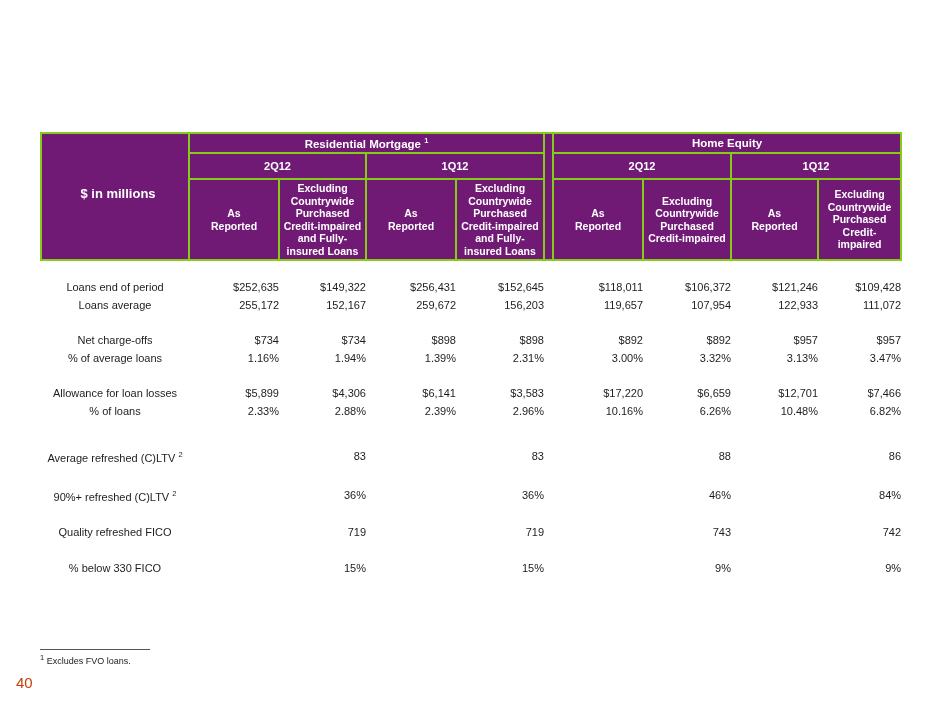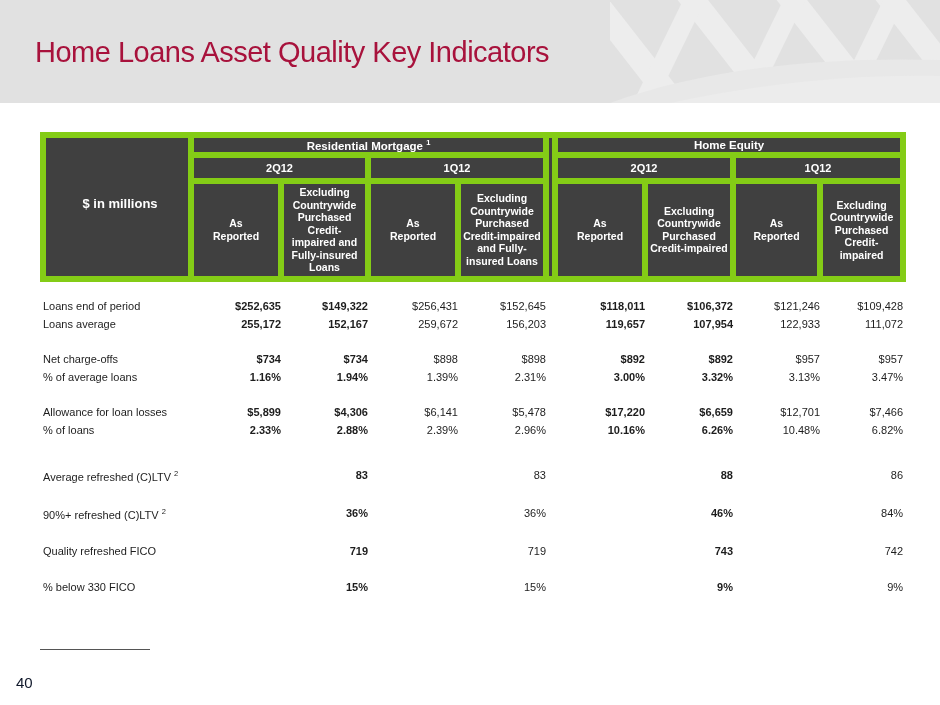--- a/index.html
+++ b/index.html
@@ -39,23 +39,23 @@
 
   
   table.aq {
     position: absolute;
     left: 40px; top: 132px;
     width: 860px;
     border-collapse: collapse;
     table-layout: fixed;
   }
   table.aq thead th {
-    background: #404040;
+    background: #701a75;
     color: #ffffff;
-    border: 6px solid #84cc16;
+    border: 2px solid #84cc16;
     vertical-align: middle;
     text-align: center;
     font-weight: bold;
   }
   th.stub {
     vertical-align: bottom;
     text-align: left;
     font-weight: normal;
     font-size: 13px;
     padding: 0 0 6px 6px;
@@ -78,68 +78,52 @@
   }
 
   table.aq tbody td {
     font-size: 11px;
     color: #1d1d1d;
     height: 18px;
     line-height: 18px;
     padding: 0;
     white-space: nowrap;
   }
-  td.lbl { text-align: left; padding-left: 1px; }
+  td.lbl { text-align: center; padding-left: 1px; }
   td.lbl sup, .fn sup { font-size: 7.5px; }
   td.v { text-align: right; padding-right: 9px; }
-  td.b { font-weight: bold; }
+  td.b { font-weight: normal; }
   tr.spacer td { line-height: 0; font-size: 0; }
 
   
   .footnotes {
     position: absolute;
     left: 40px; top: 649px;
     width: 830px;
     font-size: 9px;
     line-height: 11.5px;
     color: #222222;
   }
   .fn-rule {
     width: 110px;
     border-top: 1px solid #555555;
     margin-bottom: 2px;
   }
   .page-num {
     position: absolute;
     left: 16px; top: 674px;
     font-size: 15px;
-    color: #0f172a;
+    color: #c2410c;
   }
 </style>
 </head>
 <body>
 
 <div class="slide">
 
-  <div class="title-band">
-    <svg class="flag-motif" viewBox="0 0 330 103" preserveAspectRatio="none" aria-hidden="true">
-      <g fill="#ededed">
-        <rect x="40" y="-110" width="24" height="330" transform="rotate(-38 160 50)"></rect>
-        <rect x="118" y="-110" width="24" height="330" transform="rotate(-38 160 50)"></rect>
-        <rect x="196" y="-110" width="24" height="330" transform="rotate(-38 160 50)"></rect>
-        <rect x="274" y="-110" width="24" height="330" transform="rotate(-38 160 50)"></rect>
-        <rect x="60" y="-110" width="20" height="330" transform="rotate(26 160 50)"></rect>
-        <rect x="150" y="-110" width="20" height="330" transform="rotate(26 160 50)"></rect>
-        <rect x="240" y="-110" width="20" height="330" transform="rotate(26 160 50)"></rect>
-      </g>
-      <path d="M0 103 C 80 74, 190 56, 330 60 L330 103 Z" fill="#e8e8e8"></path>
-      <path d="M60 103 C 150 84, 240 74, 330 76 L330 103 Z" fill="#ececec"></path>
-    </svg>
-    <h1 class="slide-title">Home Loans Asset Quality Key Indicators</h1>
-  </div>
 
   <table class="aq">
     <colgroup>
       <col style="width:148px">
         <col style="width:90px">
         <col style="width:87px">
       <col style="width:90px">
         <col style="width:88px">
         <col style="width:9px">
       <col style="width:90px">
@@ -232,21 +216,21 @@
           <td class="v">3.47%</td>
         </tr>
         <tr class="spacer">
           <td colspan="10" style="height: 17px;"></td>
         </tr>
         <tr>
           <td class="lbl"><span>Allowance for loan losses</span></td>
           <td class="v b">$5,899</td>
           <td class="v b">$4,306</td>
           <td class="v">$6,141</td>
-          <td class="v">$5,478</td>
+          <td class="v">$3,583</td>
           <td class="gap"></td>
           <td class="v b">$17,220</td>
           <td class="v b">$6,659</td>
           <td class="v">$12,701</td>
           <td class="v">$7,466</td>
         </tr>
         <tr>
           <td class="lbl"><span>% of loans</span></td>
           <td class="v b">2.33%</td>
           <td class="v b">2.88%</td>
@@ -316,17 +300,18 @@
           <td class="v b"></td>
           <td class="v b">9%</td>
           <td class="v"></td>
           <td class="v">9%</td>
         </tr>
       </tbody>
   </table>
 
   <div class="footnotes">
     <div class="fn-rule"></div>
+    <div class="fn"><sup>1</sup> <span>Excludes FVO loans.</span></div>
   </div>
 
   <div class="page-num">40</div>
 
 </div>
 
 </body></html>

